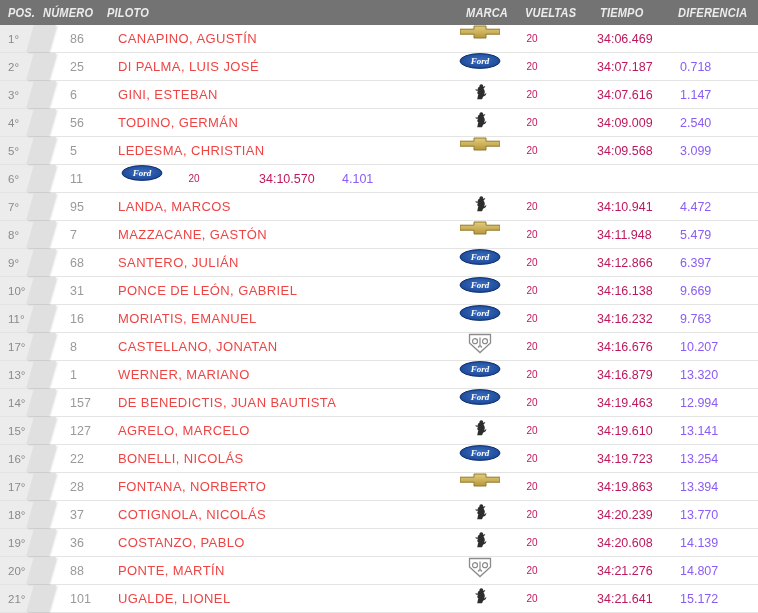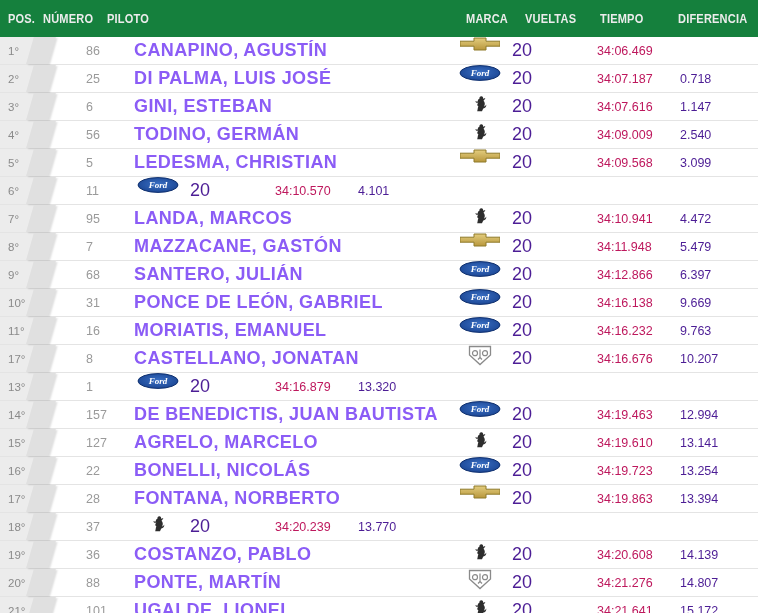--- a/index.html
+++ b/index.html
@@ -2,21 +2,21 @@
 <html><head>
 <meta charset="utf-8">
 <style>
   * { margin:0; padding:0; }
   html,body { width:758px; height:613px; background:#ffffff;
     font-family:"Liberation Sans", sans-serif; overflow:hidden; }
 
   .table-wrap { width:758px; height:613px; }
 
   
-  .thead { position:relative; height:37px; background:#15803d; }
+  .thead { position:relative; height:25px; background:#737373;font-style:italic; }
   .thead span {
     position:absolute; top:50%;
     transform:translateY(-50%) scaleX(.92); transform-origin:left center;
     color:#ececec; font-size:12px; font-weight:bold; letter-spacing:.2px;
     white-space:nowrap;
   }
   .h-pos        { left:8px; }
   .h-numero     { left:43px; }
   .h-piloto     { left:107px; }
   .h-marca      { left:466px; }
@@ -26,33 +26,33 @@
 
   
   .row { display:flex; align-items:center; height:28px; background:#fff;
          border-bottom:1px solid #e4e4e4; box-sizing:border-box; }
   .c-pos { flex:none; width:36px; height:100%; background:#ececec;
            display:flex; align-items:center; box-sizing:border-box;
            padding-left:8px; color:#8a8a8a; font-size:11.5px; }
   .c-skew { flex:none; width:22px; height:100%; margin-left:-6px;
             background:#e0e0e0; transform:skewX(-16deg);
             box-shadow:2px 1px 2px rgba(0,0,0,.13); }
-  .c-num { flex:none; width:40px; margin-left:34px;
+  .c-num { flex:none; width:40px; margin-left:18px;
            color:#9a9a9a; font-size:12.5px; }
   .c-driver { flex:1; padding-left:8px; box-sizing:border-box;
-              font-weight:bold; color:#8b5cf6; font-size:18px;
+              font-weight:normal; color:#ef4444; font-size:13px;
               letter-spacing:.4px; white-space:nowrap; overflow:hidden; }
   .c-marca { flex:none; width:64px; height:100%;
              display:flex; justify-content:center; align-items:flex-start; }
-  .c-laps { flex:none; width:40px; text-align:left;
-            color:#4c1d95; font-size:18px; }
+  .c-laps { flex:none; width:40px; text-align:center;
+            color:#be185d; font-size:10px; }
   .c-time { flex:none; width:100px; padding-left:45px; box-sizing:border-box;
             color:#be185d; font-size:12.5px; }
   .c-diff { flex:none; width:106px; padding-left:28px; box-sizing:border-box;
-            color:#4c1d95; font-size:12.5px; }
+            color:#8b5cf6; font-size:12.5px; }
 
   .brand-icon { display:inline-flex; align-items:center; justify-content:center; }
   .hidden-defs { position:absolute; width:0; height:0; overflow:hidden; }
 </style>
 </head>
 <body>
 
 <svg class="hidden-defs" aria-hidden="true">
   <defs>
     <linearGradient id="chevGrad" x1="0" y1="0" x2="0" y2="1">
@@ -297,20 +297,21 @@
         </div>
     <div class="c-laps">20</div>
     <div class="c-time">34:16.676</div>
     <div class="c-diff">10.207</div>
   </div>
 
   <div class="row">
     <div class="c-pos">13°</div>
     <div class="c-skew"></div>
     <div class="c-num">1</div>
+    <div class="c-driver">WERNER, MARIANO</div>
     <div class="c-marca">
           <span class="brand-icon">
             <svg width="42" height="16" viewBox="0 0 42 16">
        <ellipse cx="21" cy="8" rx="20" ry="7.4" fill="url(#fordGrad)" stroke="#0e2f6e" stroke-width="1"></ellipse>
        <text x="21" y="11" text-anchor="middle" font-family="Liberation Serif, serif" font-style="italic" font-weight="bold" font-size="9" fill="#ffffff">Ford</text>
      </svg>
           </span>
         </div>
     <div class="c-laps">20</div>
     <div class="c-time">34:16.879</div>
@@ -388,20 +389,21 @@
         </div>
     <div class="c-laps">20</div>
     <div class="c-time">34:19.863</div>
     <div class="c-diff">13.394</div>
   </div>
 
   <div class="row">
     <div class="c-pos">18°</div>
     <div class="c-skew"></div>
     <div class="c-num">37</div>
+    <div class="c-driver">COTIGNOLA, NICOLÁS</div>
     <div class="c-marca">
           <span class="brand-icon">
             <svg width="15" height="19" viewBox="0 0 15 19">
        <path fill="#2d2d2d" d="M4.2,18.3 C4.9,16.4 4.5,14.9 5.4,13.6 C3.9,12.7 4,10.8 5.2,9.7
          C4.3,8.2 4.9,6.3 6.4,5.8 C6.2,4.4 7.1,3.2 8.4,3.3 C9.7,3.4 10.4,4.5 10,5.8 L12.4,5
          C11.9,6.2 11.3,7 10.5,7.7 C12.1,9.3 12.3,11.9 10.8,13.5 C11.9,13.4 12.9,12.6 13.3,11.5
          C13.5,13.6 12.2,15.2 10.3,15.6 C9.8,16.6 9.2,17.4 9,18.3 Z"></path>
        <path fill="#2d2d2d" d="M5.2,9.7 C3.6,10.2 2.6,9.3 2.4,7.9 C3.3,8.6 4.3,8.7 5,8.4 Z"></path>
      </svg>
           </span>

